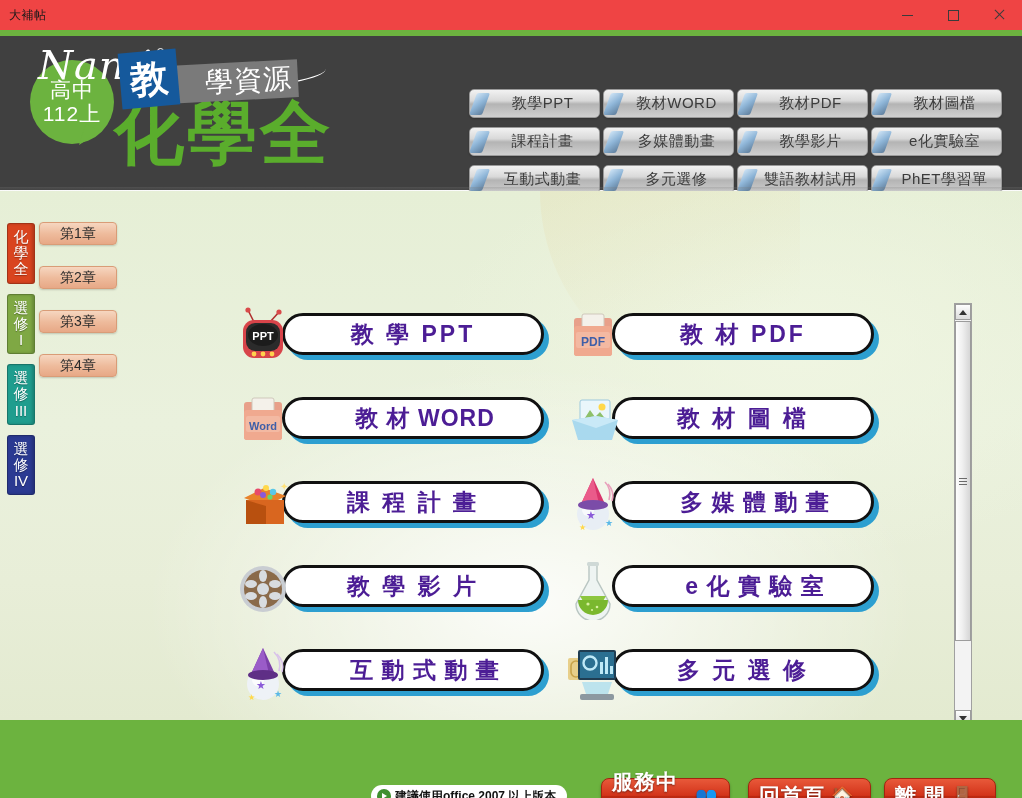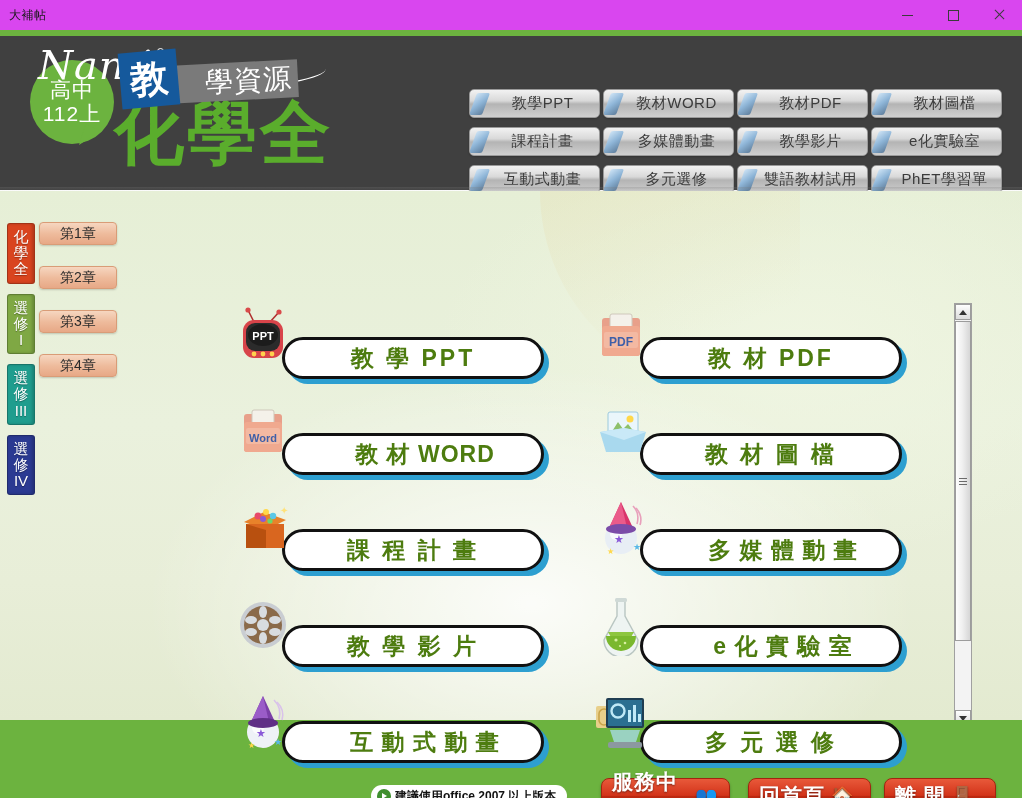--- a/index.html
+++ b/index.html
@@ -5,21 +5,21 @@
   * { box-sizing: border-box; margin: 0; padding: 0; }
   html, body {
     width: 1022px; height: 798px;
     font-family: "Liberation Sans", "DejaVu Sans", sans-serif;
     overflow: hidden; background: #fff;
   }
 
   
   .titlebar {
     position: absolute; left: 0; top: 0; width: 1022px; height: 30px;
-    background: #d946ef; display: flex; align-items: center;
+    background: #ef4444; display: flex; align-items: center;
   }
   .titlebar-text {
     font-size: 12px; color: #1a1a1a; padding-left: 9px; letter-spacing: .5px;
   }
   .titlebar-spacer { flex: 1; }
   .win-btn {
     width: 46px; height: 30px; display: flex; align-items: center;
     justify-content: center; color: #3b3b3b;
   }
   .glyph-min { width: 11px; height: 1px; background: #3b3b3b; }
@@ -146,30 +146,30 @@
     background: linear-gradient(to bottom, #f6d6c0 0%, #eebb9c 52%, #e7a886 100%);
     border: 1px solid #d99c77; color: #2a2a2a; font-size: 14px;
     display: flex; align-items: center; justify-content: center;
     cursor: pointer; box-shadow: 0 1px 2px rgba(0,0,0,.18);
   }
 
   
   .launcher {
     position: absolute; left: 232px; top: 115px;
     display: grid; grid-template-columns: 330px 330px;
-    grid-auto-rows: 68px; column-gap: 0px; row-gap: 16px; gap: 28px;
+    grid-auto-rows: 68px; column-gap: 0px; row-gap: 16px;
   }
   .lrow { position: relative; width: 320px; height: 62px; }
   .lbtn {
     position: absolute; left: 50px; top: 7px; width: 262px; height: 42px;
     background: #ffffff; border: 3px solid #111111; border-radius: 22px;
     display: flex; align-items: center; justify-content: center;
-    font-size: 23px; color: #4d7c0f; letter-spacing: 3px; cursor: pointer;
+    font-size: 23px; color: #4c1d95; letter-spacing: 3px; cursor: pointer;
     box-shadow: 5px 5px 0 0 #2d9fd0;
-    font-weight: bold; z-index: 2; margin-top: 24px;
+    font-weight: bold; z-index: 2;
   }
   .lbtn.wide { letter-spacing: 1px; padding-left: 24px; }
   .licon {
     position: absolute; left: 4px; top: 0px; width: 58px; height: 62px;
     z-index: 3; pointer-events: none;
   }
 
   
   .sbar {
     position: absolute; left: 954px; top: 112px; width: 18px; height: 424px;

